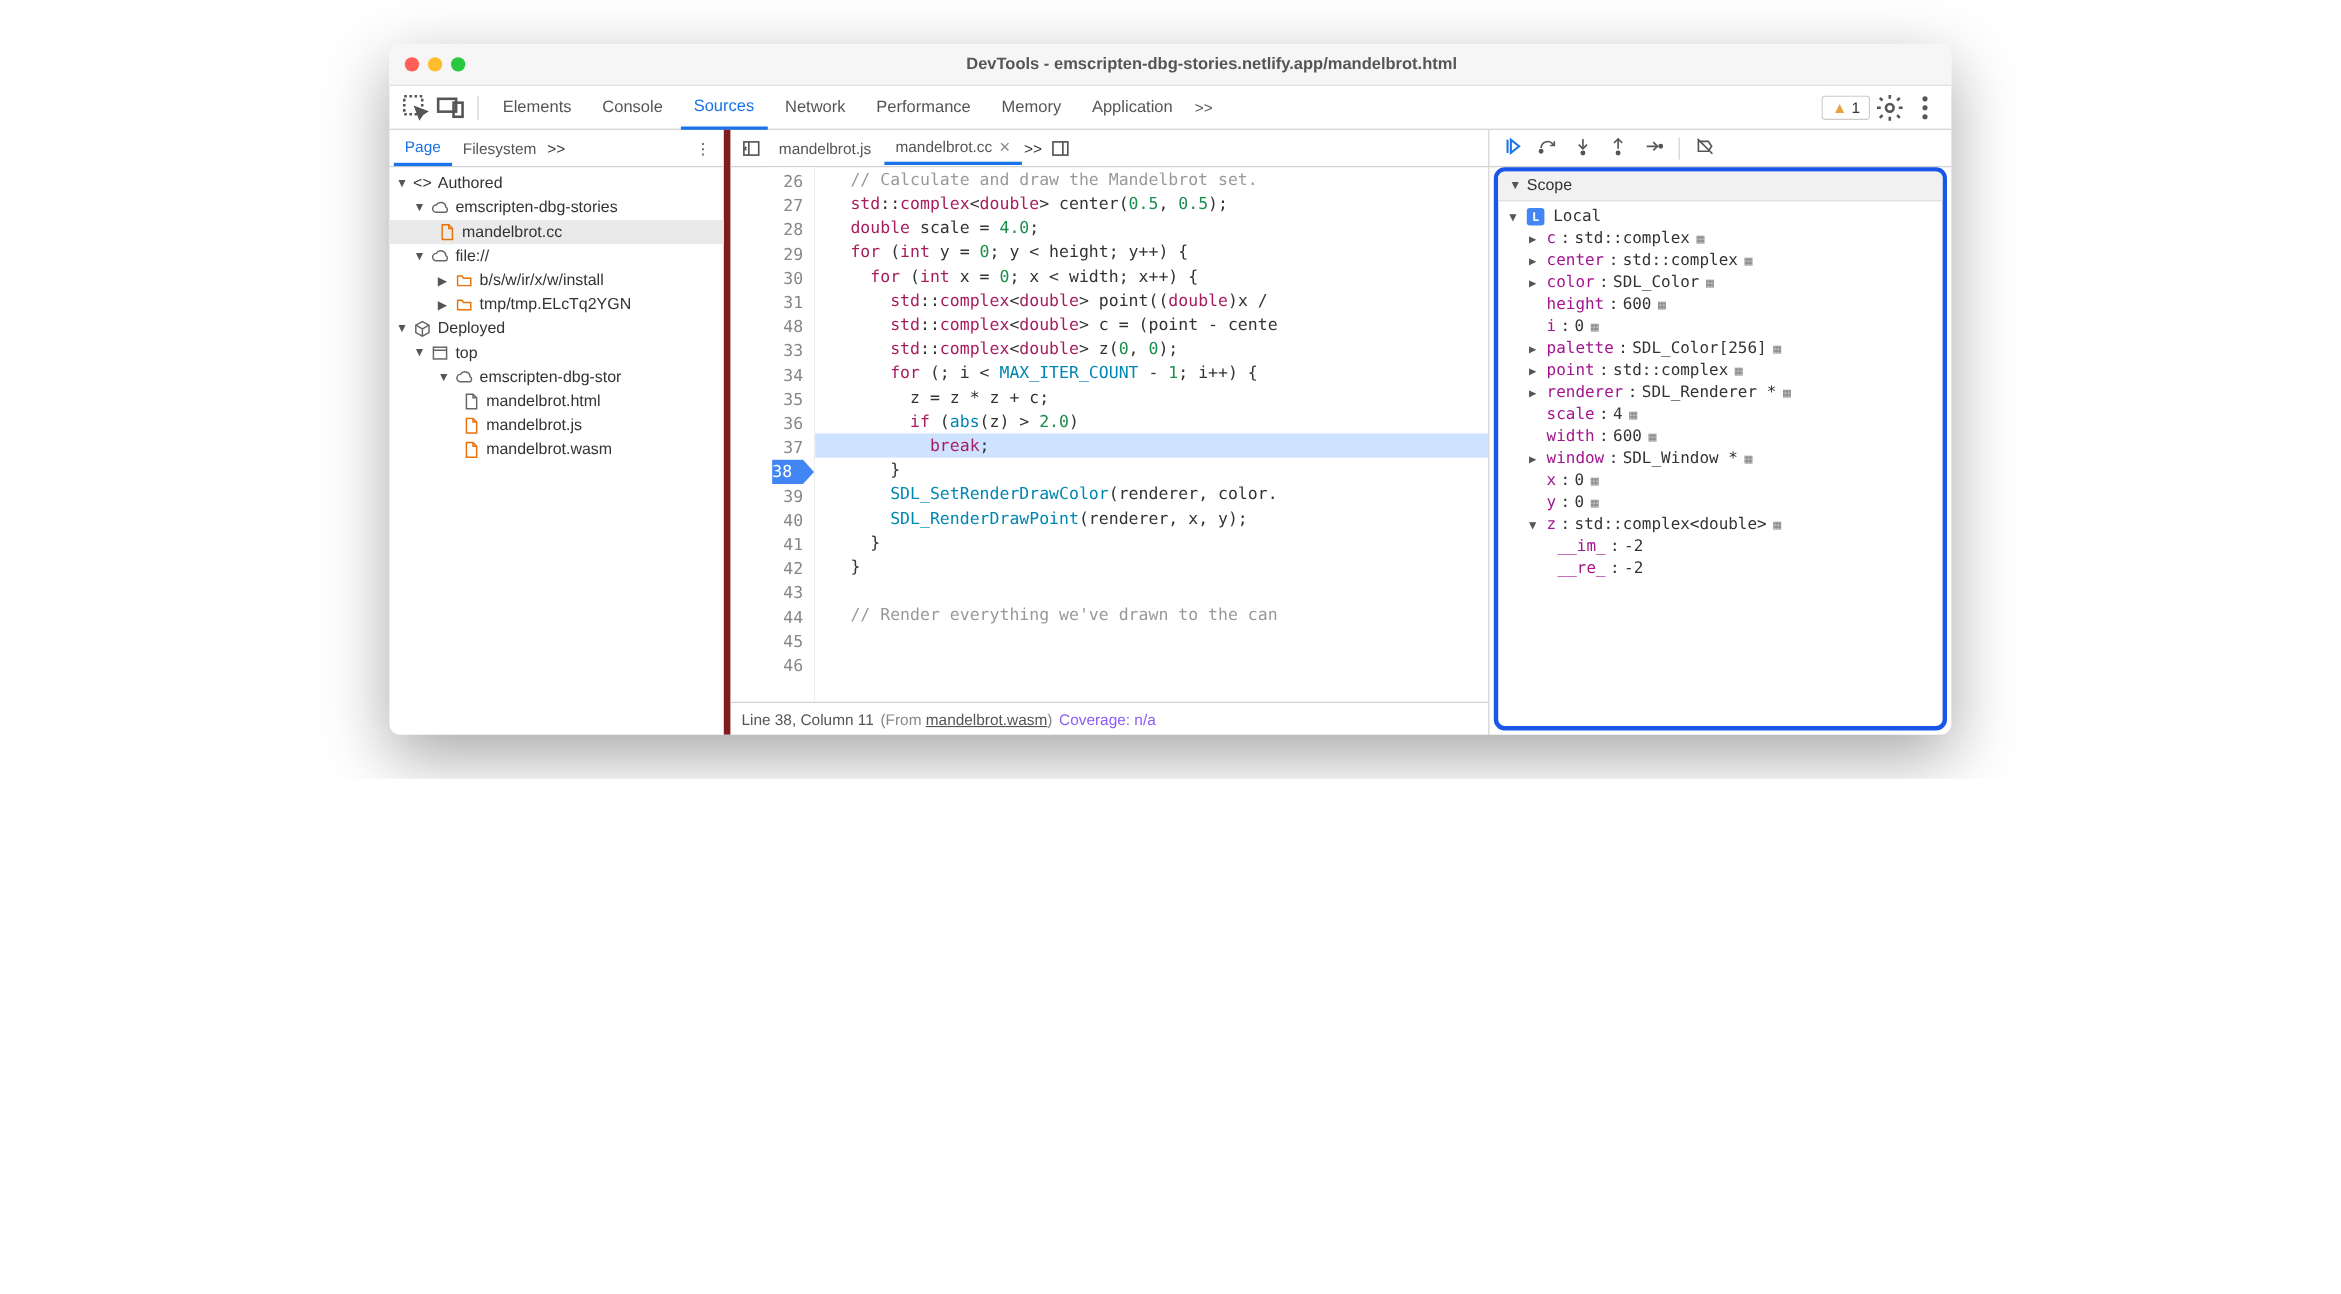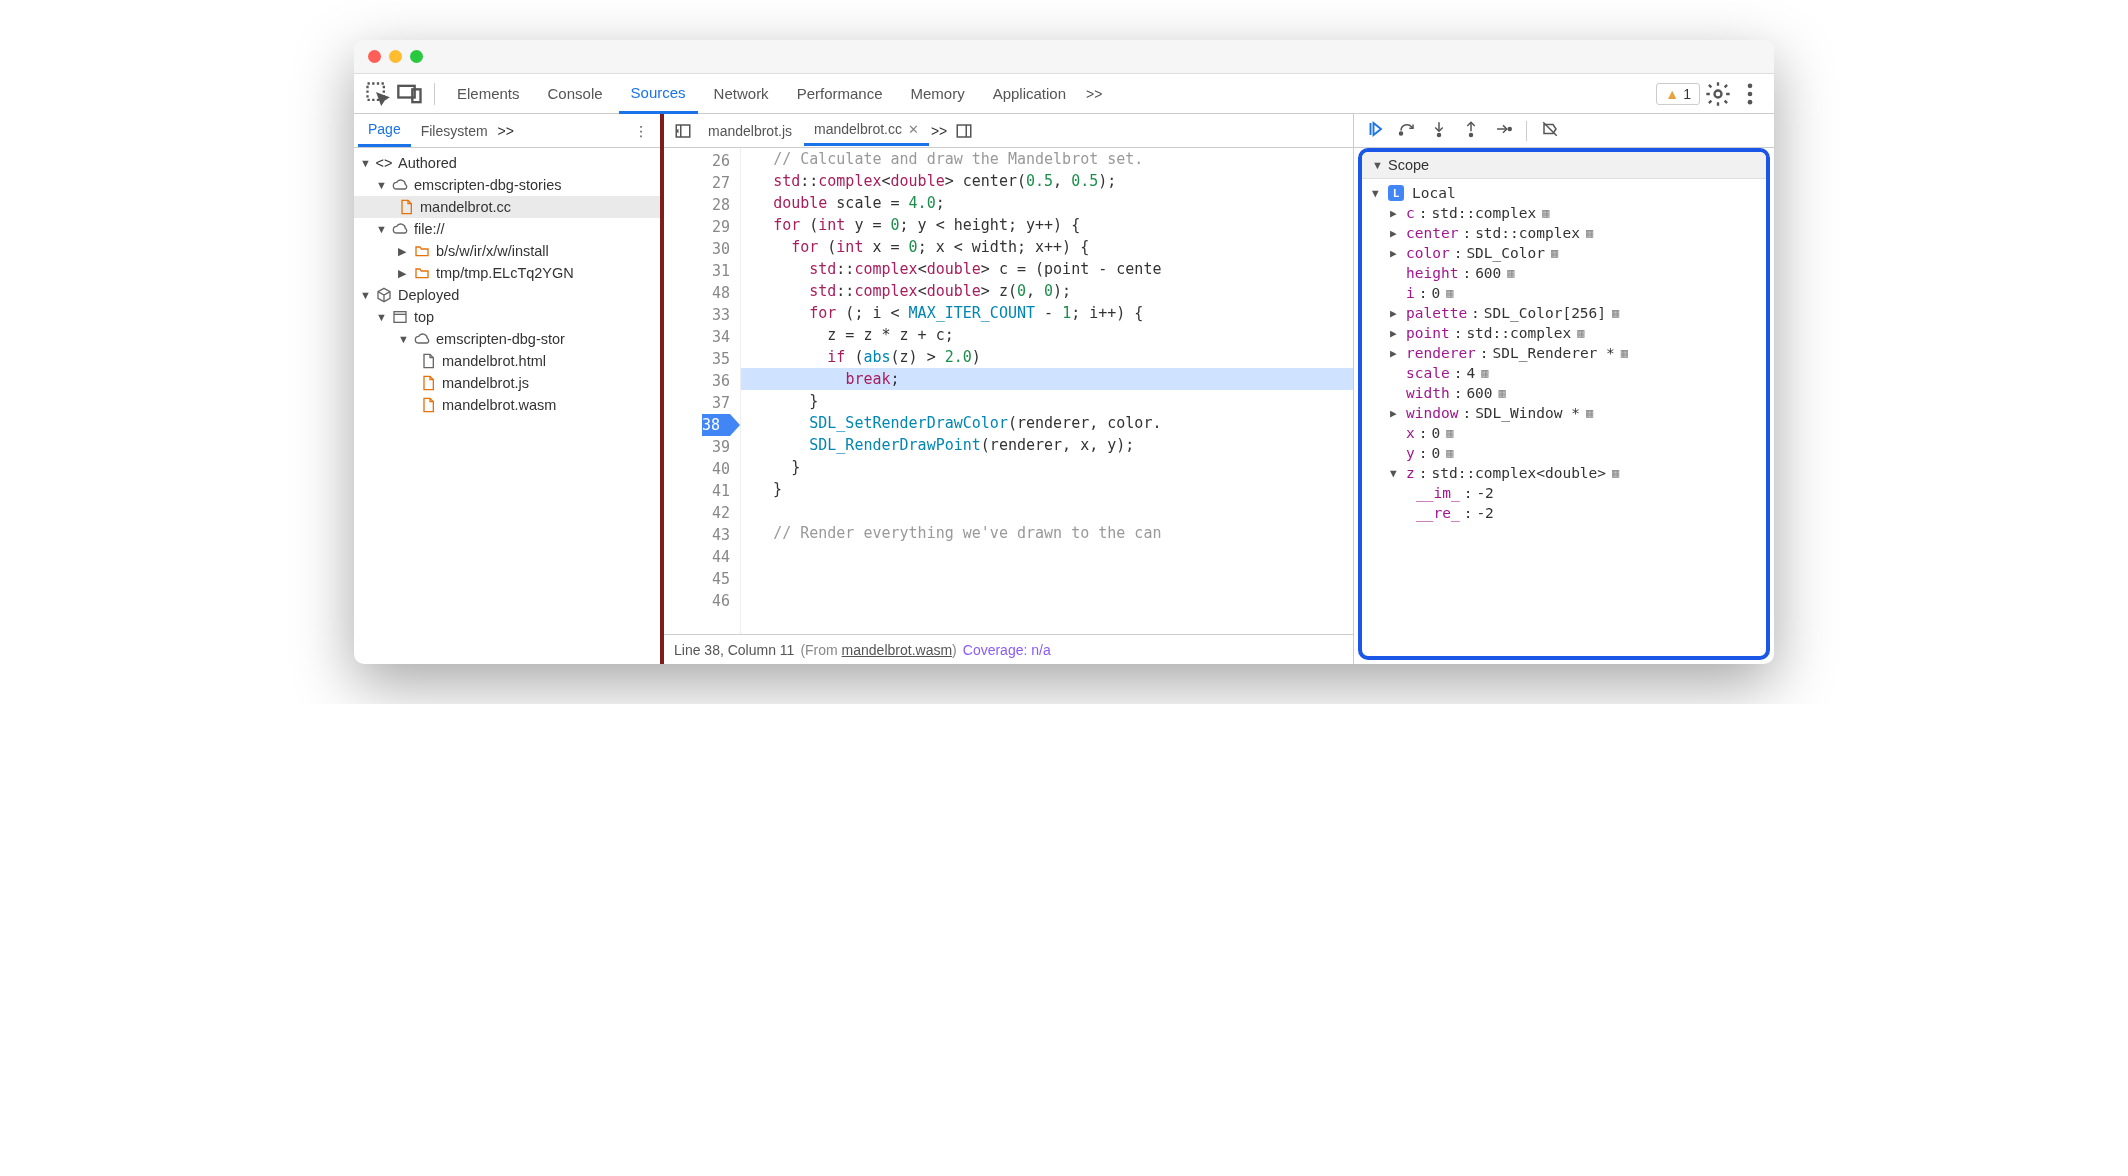--- a/index.html
+++ b/index.html
@@ -14,21 +14,21 @@
 .toolbar .icon-btn { width: 28px; height: 28px; display: flex; align-items: center; justify-content: center; color: #555; }
 .toolbar .sep { width: 1px; height: 22px; background: #ccc; margin: 0 6px; }
 .toolbar .tab { padding: 10px 12px; color: #555; font-size: 15px; cursor: pointer; }
 .toolbar .tab.active { color: #1a73e8; border-bottom: 3px solid #1a73e8; font-weight: 500; }
 .toolbar .chev { color: #555; padding: 0 4px; }
 .toolbar .spacer { flex: 1; }
 .warn-badge { display: flex; align-items: center; gap: 4px; border: 1px solid #ccc; padding: 2px 8px; border-radius: 3px; font-size: 14px; }
 .warn-tri { color: #e8a23c; font-size: 14px; }
 
 .body { display: flex; height: 550px; }
-.left-pane { width: 310px; border-right: 4px solid #7f1d1d; display: flex; flex-direction: column; }
+.left-pane { width: 310px; border-right: 6px solid #7f1d1d; display: flex; flex-direction: column; }
 .left-tabs { display: flex; align-items: center; border-bottom: 1px solid #ccc; height: 34px; padding: 0 4px; }
 .left-tabs .ltab { padding: 7px 10px; font-size: 14px; color: #555; }
 .left-tabs .ltab.active { color: #1a73e8; border-bottom: 3px solid #1a73e8; }
 .left-tabs .more { margin-left: auto; padding: 0 8px; color: #555; }
 .tree { flex: 1; overflow: auto; padding: 4px 0; font-size: 14.5px; }
 .tree-row { display: flex; align-items: center; padding: 3px 6px; gap: 6px; white-space: nowrap; }
 .tree-row.l0 { padding-left: 6px; } .tree-row.l1 { padding-left: 22px; } .tree-row.l2 { padding-left: 44px; } .tree-row.l3 { padding-left: 66px; }
 .tree-row.sel { background: #eaeaea; }
 .tri { font-size: 11px; color: #555; width: 10px; }
 .ficon { width: 16px; height: 16px; display: flex; align-items: center; justify-content: center; }
@@ -70,20 +70,21 @@
 </head>
 <body>
 
 <div class="window">
   <div class="titlebar">
     <div class="traffic">
       <div class="dot red"></div>
       <div class="dot yellow"></div>
       <div class="dot green"></div>
     </div>
+    <div class="title">DevTools - emscripten-dbg-stories.netlify.app/mandelbrot.html</div>
   </div>
 
   <div class="toolbar">
     <div class="icon-btn">
         <svg viewBox="0 0 24 24" fill="none" stroke="currentColor" stroke-width="2">
           <rect x="3" y="3" width="14" height="14" stroke-dasharray="2 2"></rect>
           <path d="M12 12 l8 3 -3 2 -2 3 z" fill="currentColor"></path>
         </svg>
       </div>
     <div class="icon-btn">
@@ -288,20 +289,21 @@
             <div class="gl">44</div>
             <div class="gl">45</div>
             <div class="gl">46</div>
           </div>
         <div class="code" id="code">
             <div class="cl">  <span class="tok-cmt">// Calculate and draw the Mandelbrot set.</span></div>
             <div class="cl">  <span class="tok-kw">std</span>::<span class="tok-kw">complex</span>&lt;<span class="tok-kw">double</span>&gt; center(<span class="tok-num">0.5</span>, <span class="tok-num">0.5</span>);</div>
             <div class="cl">  <span class="tok-kw">double</span> scale = <span class="tok-num">4.0</span>;</div>
             <div class="cl">  <span class="tok-kw">for</span> (<span class="tok-kw">int</span> y = <span class="tok-num">0</span>; y &lt; height; y++) {</div>
             <div class="cl">    <span class="tok-kw">for</span> (<span class="tok-kw">int</span> x = <span class="tok-num">0</span>; x &lt; width; x++) {</div>
+            <div class="cl">      <span class="tok-kw">std</span>::<span class="tok-kw">complex</span>&lt;<span class="tok-kw">double</span>&gt; point((<span class="tok-kw">double</span>)x /</div>
             <div class="cl">      <span class="tok-kw">std</span>::<span class="tok-kw">complex</span>&lt;<span class="tok-kw">double</span>&gt; c = (point - cente</div>
             <div class="cl">      <span class="tok-kw">std</span>::<span class="tok-kw">complex</span>&lt;<span class="tok-kw">double</span>&gt; z(<span class="tok-num">0</span>, <span class="tok-num">0</span>);</div>
             <div class="cl">      <span class="tok-kw">for</span> (; i &lt; <span class="tok-type">MAX_ITER_COUNT</span> - <span class="tok-num">1</span>; i++) {</div>
             <div class="cl">        z = z * z + c;</div>
             <div class="cl">        <span class="tok-kw">if</span> (<span class="tok-type">abs</span>(z) &gt; <span class="tok-num">2.0</span>)</div>
             <div class="cl hl">          <span class="tok-kw">break</span>;</div>
             <div class="cl">      }</div>
             <div class="cl">      <span class="tok-type">SDL_SetRenderDrawColor</span>(renderer, color.</div>
             <div class="cl">      <span class="tok-type">SDL_RenderDrawPoint</span>(renderer, x, y);</div>
             <div class="cl">    }</div>

